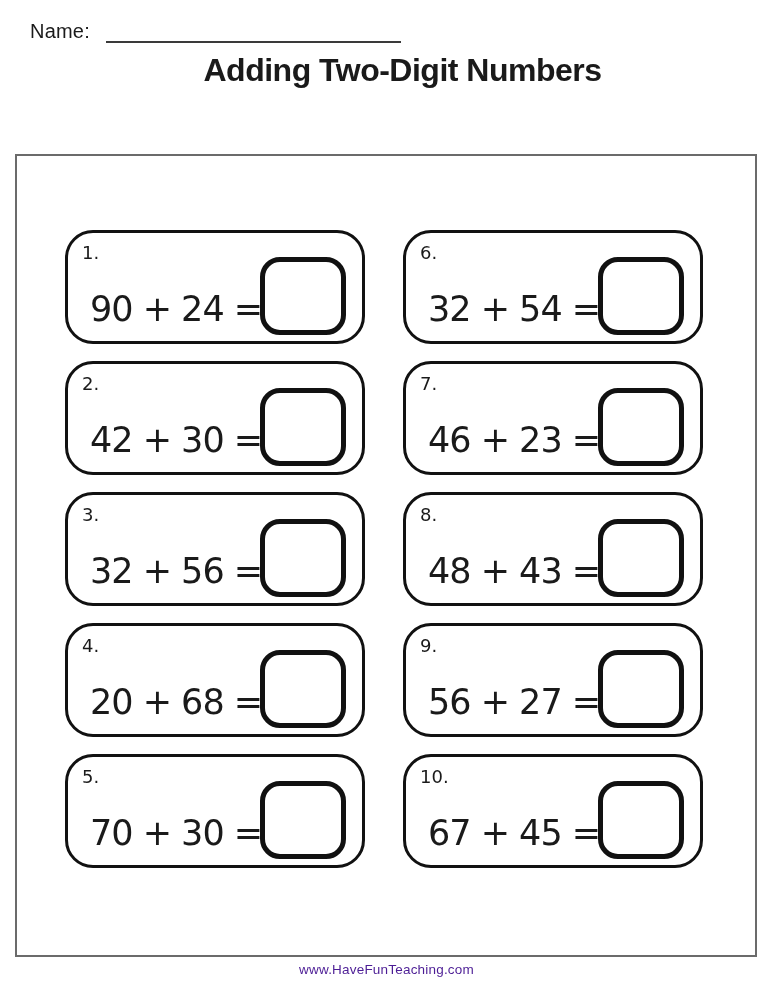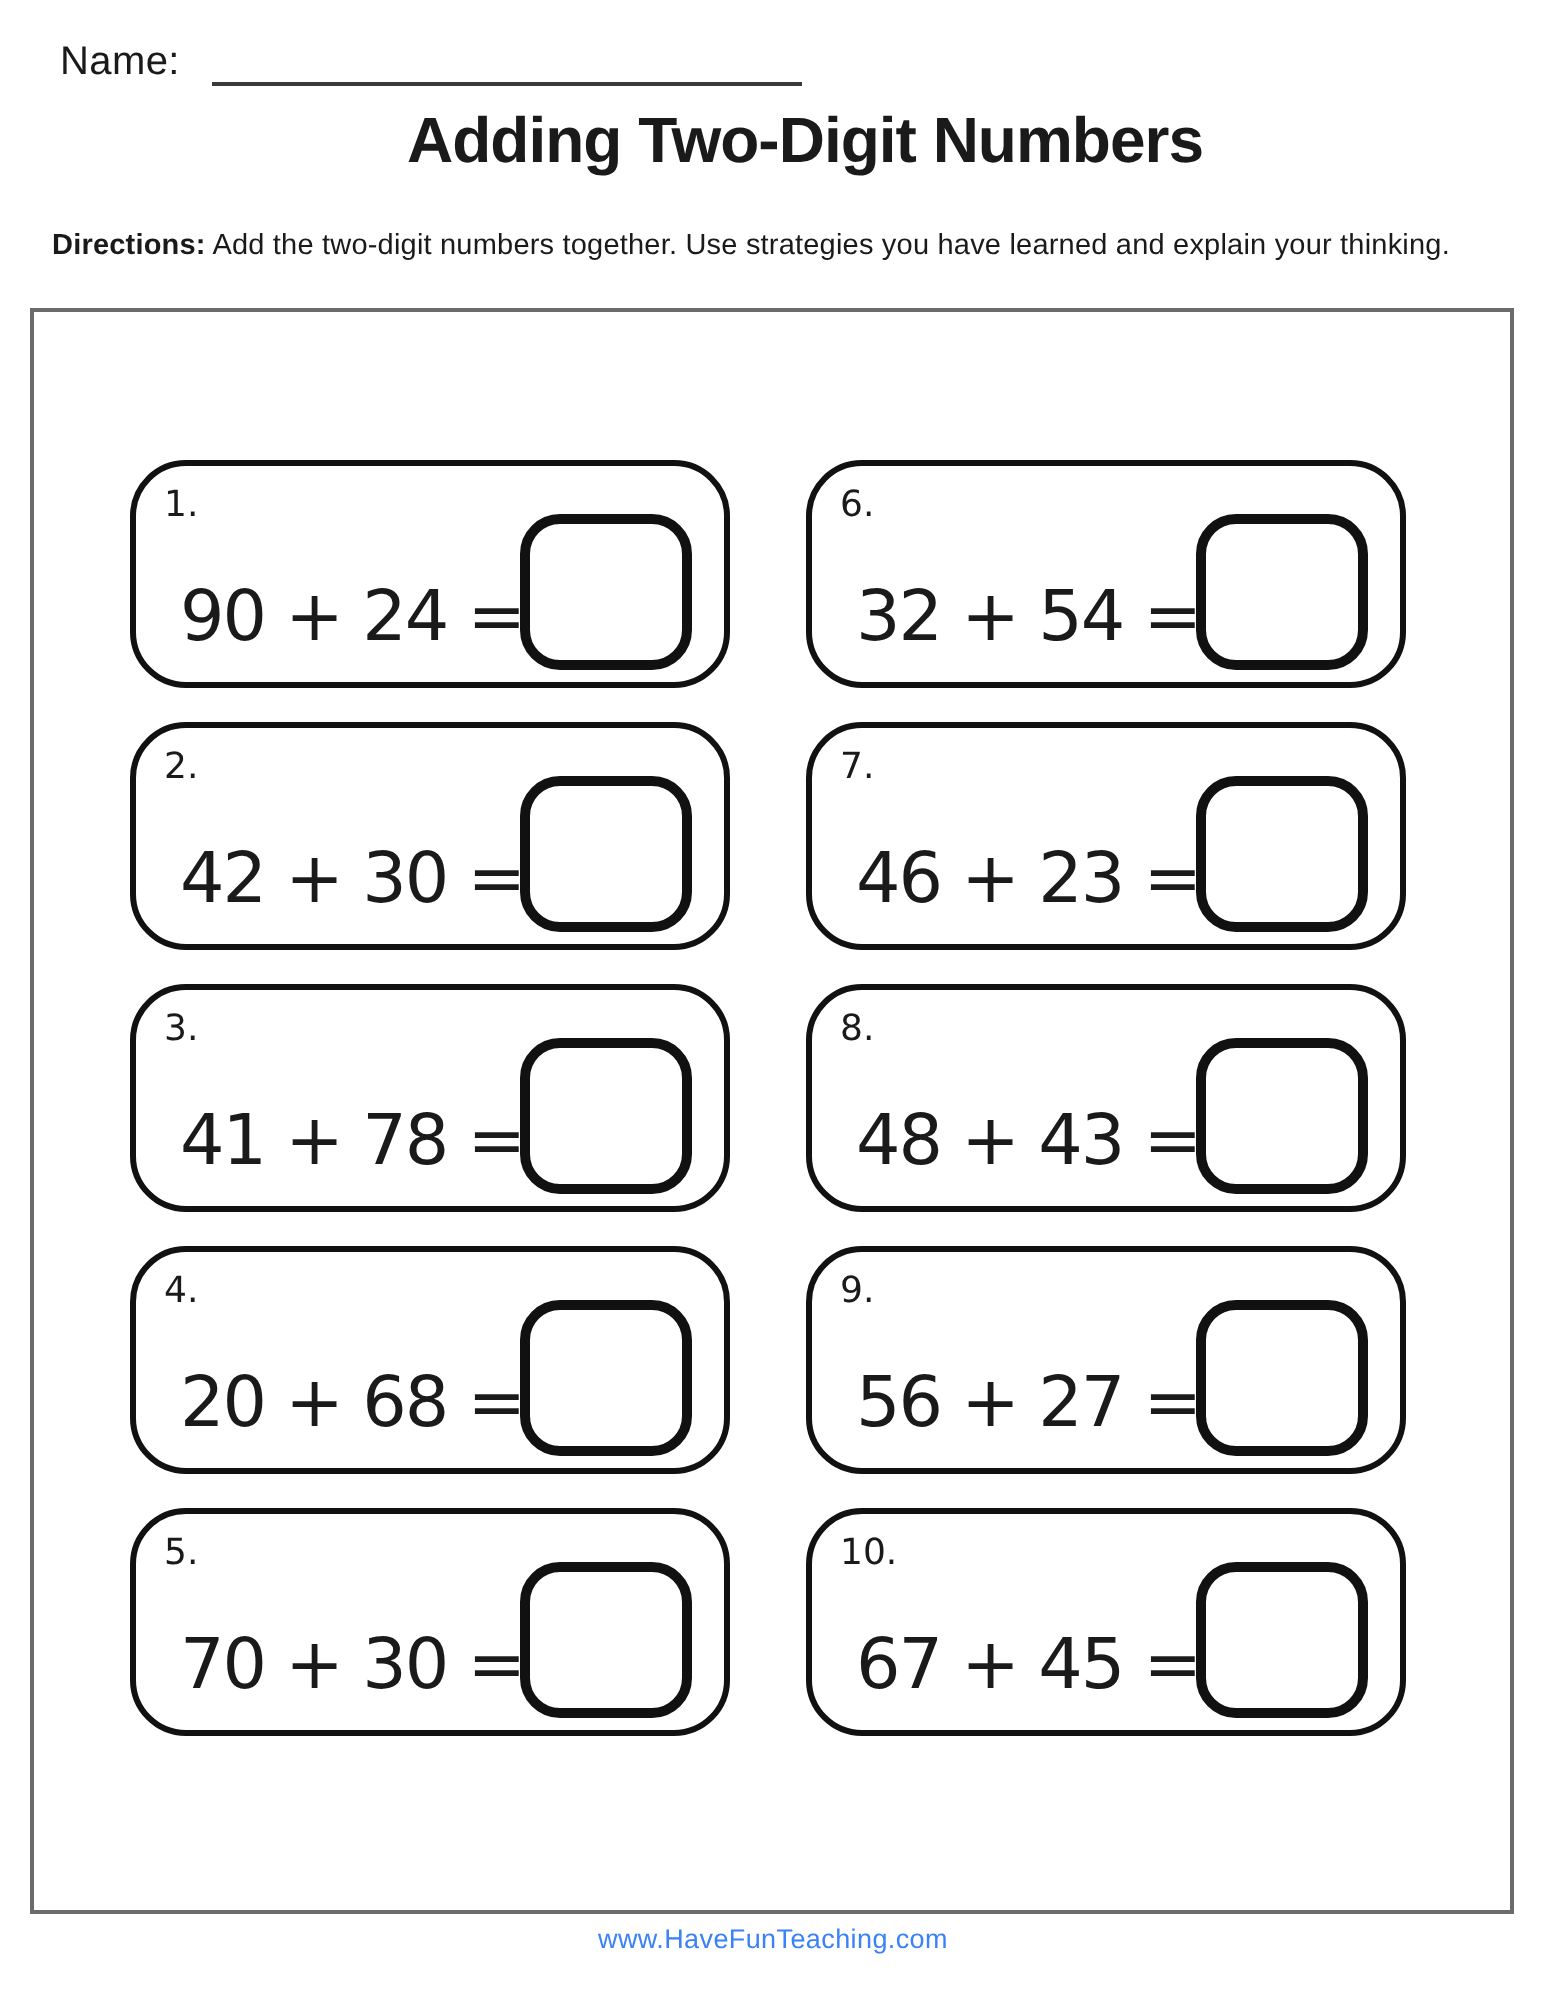--- a/index.html
+++ b/index.html
@@ -120,54 +120,53 @@
   }
 
   
   .footer {
     position: absolute;
     top: 962px;
     left: 0;
     width: 100%;
     text-align: center;
     font-size: 13.5px;
-    color: #3b82f6;
+    color: #4c1d95;
     letter-spacing: 0.2px;
   }
 </style>
 </head>
 <body>
 
 <div class="sheet">
 
   <div class="name-row">
     <span>Name:</span>
     <span class="name-line"></span>
   </div>
 
   <h1 class="title">Adding Two-Digit Numbers</h1>
 
-  <p class="directions"><b>Directions:</b> <span>Add the two-digit numbers together.  Use strategies you have learned and explain your thinking.</span></p>
 
   <div class="frame">
 
     <div class="col col-left">
       <div class="card">
         <span class="num">1.</span>
         <span class="eq">90 + 24 =</span>
         <span class="answer-box"></span>
       </div>
       <div class="card">
         <span class="num">2.</span>
         <span class="eq">42 + 30 =</span>
         <span class="answer-box"></span>
       </div>
       <div class="card">
         <span class="num">3.</span>
-        <span class="eq">41 + 78 =</span>
+        <span class="eq">32 + 56 =</span>
         <span class="answer-box"></span>
       </div>
       <div class="card">
         <span class="num">4.</span>
         <span class="eq">20 + 68 =</span>
         <span class="answer-box"></span>
       </div>
       <div class="card">
         <span class="num">5.</span>
         <span class="eq">70 + 30 =</span>

